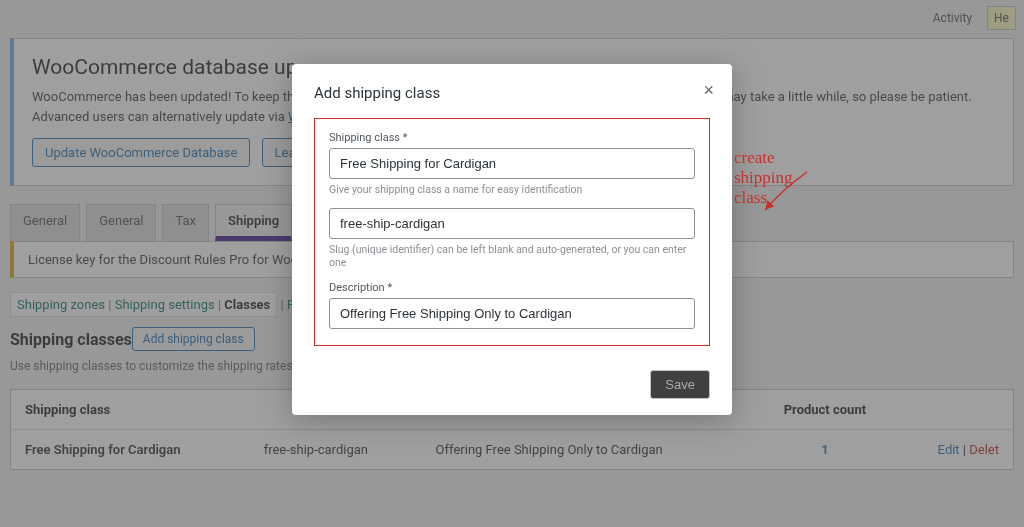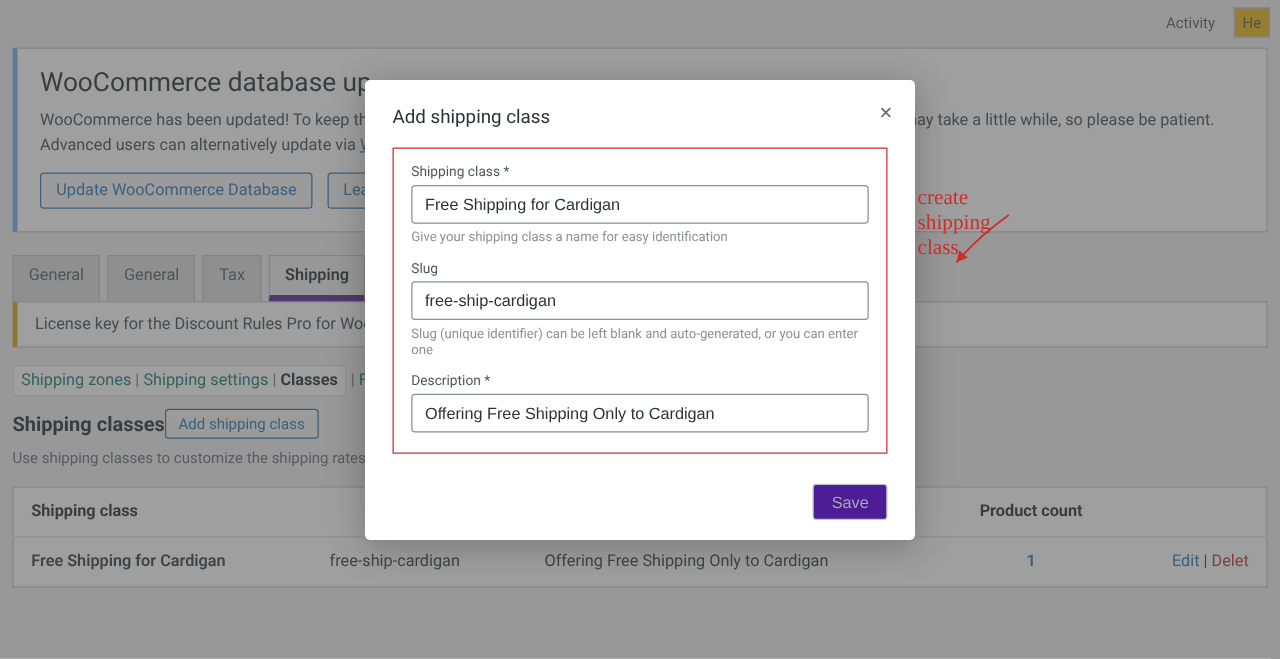--- a/index.html
+++ b/index.html
@@ -22,21 +22,21 @@
     position: absolute;
     top: 2px;
     right: 8px;
     font-size: 12px;
     color: #555;
   }
   .top-right .activity { margin-right: 12px; }
   .top-right .help {
     border: 1px solid #c3c4c7;
     padding: 4px 6px;
-    background: #eab308;
+    background: #fef9c3;
     display: inline-block;
     margin-top: 4px;
   }
 
   .notice {
     margin-top: 38px;
     background: #fff;
     border: 1px solid #c3c4c7;
     border-left: 4px solid #72aee6;
     padding: 16px 18px 18px 18px;
@@ -204,21 +204,21 @@
     color: #8c8f94;
     margin-top: 4px;
   }
   .modal-footer {
     margin-top: 24px;
     display: flex;
     justify-content: flex-end;
   }
   .modal-footer .save {
     border: 1px solid #c3c4c7;
-    background: #4c1d95;
+    background: #404040;
     color: #a7aaad;
     padding: 6px 14px;
     font-size: 13px;
     border-radius: 3px;
     cursor: pointer;
   }
 
   .annotation {
     position: absolute;
     top: 84px;
@@ -314,21 +314,20 @@
     <h4>Add shipping class</h4>
     <button class="close">×</button>
 
     <div class="form-box">
       <div class="field">
         <label>Shipping class *</label>
         <input type="text" value="Free Shipping for Cardigan" style="">
         <div class="help">Give your shipping class a name for easy identification</div>
       </div>
       <div class="field">
-        <label>Slug</label>
         <input type="text" value="free-ship-cardigan" style="">
         <div class="help">Slug (unique identifier) can be left blank and auto-generated, or you can enter one</div>
       </div>
       <div class="field">
         <label>Description *</label>
         <input type="text" value="Offering Free Shipping Only to Cardigan" style="">
       </div>
     </div>
 
     <div class="modal-footer">

